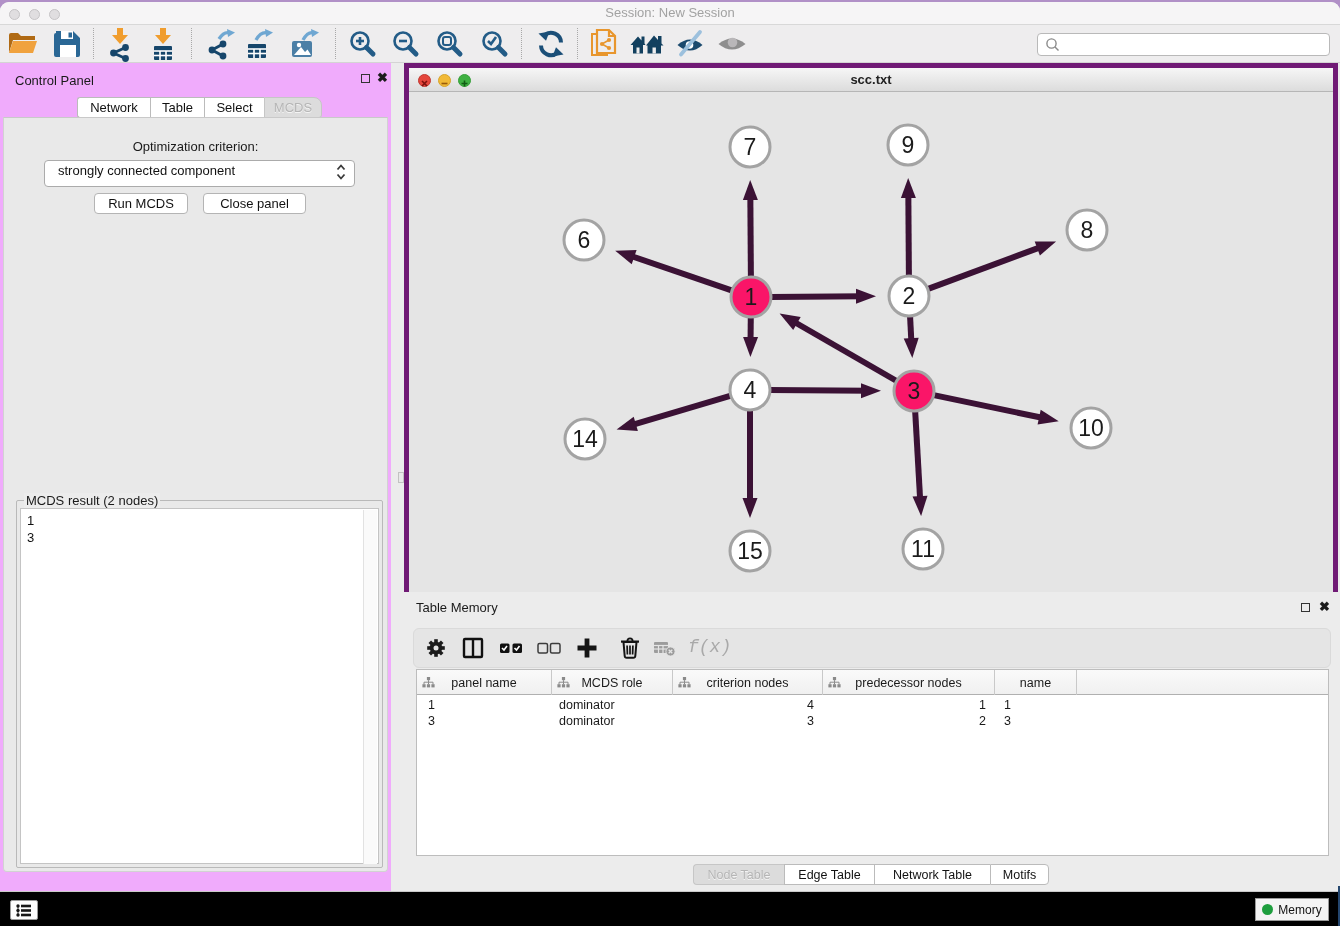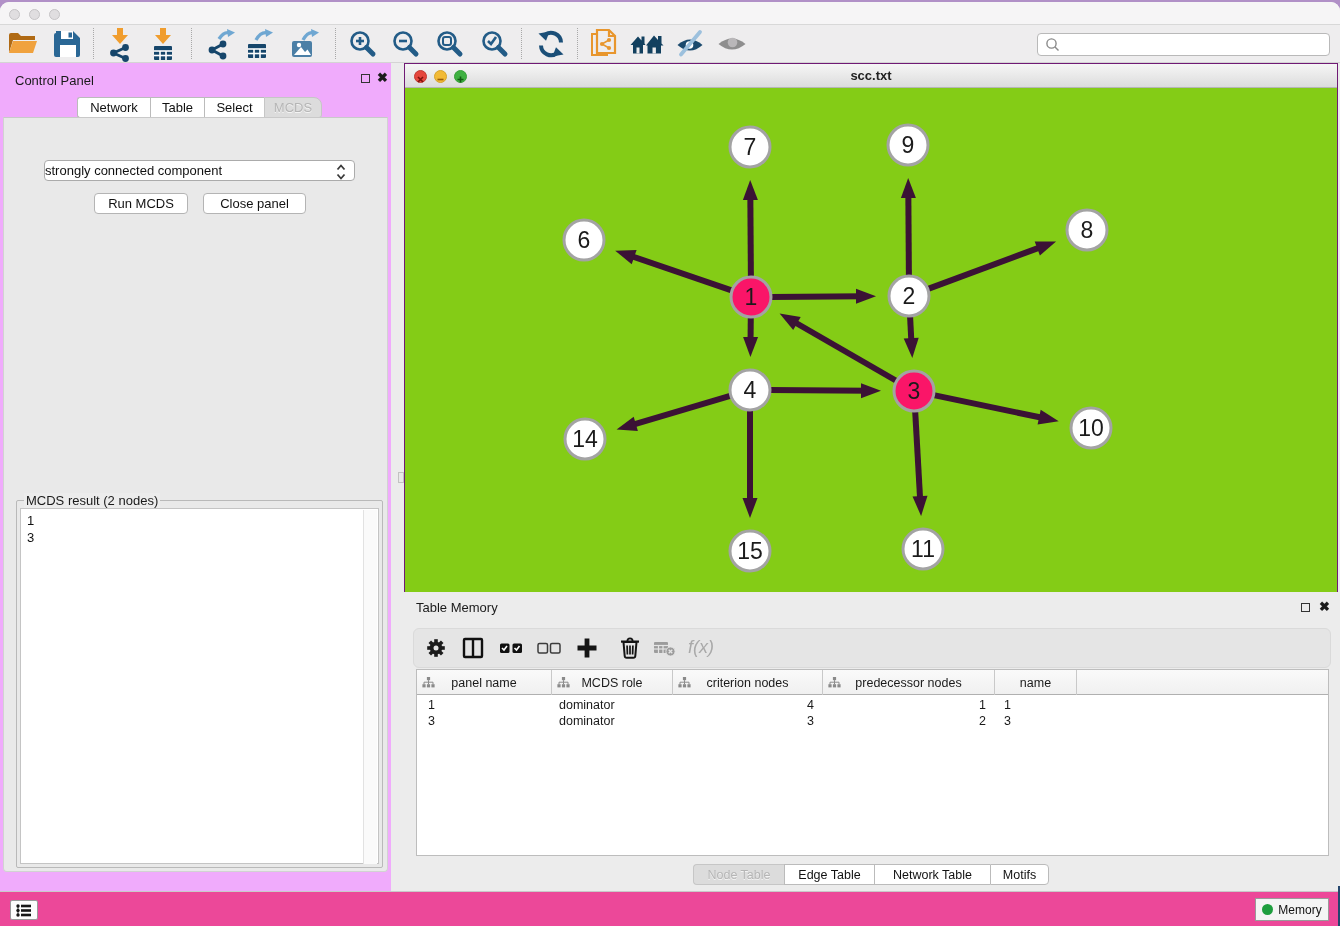--- a/index.html
+++ b/index.html
@@ -17,55 +17,56 @@
 .wbtn{position:absolute;top:11px;width:9px;height:9px;border:1.5px solid #333}
 .wx{position:absolute;top:7px;font-size:13px;font-weight:bold;color:#1c1c1c}
 .tabs{position:absolute;display:flex}
 .tab{height:21px;background:#fff;border:1px solid #bbb;border-right:none;font-size:13px;font-weight:normal;color:#111;display:flex;align-items:center;justify-content:center}
 .tab.sel{background:#dcdcdc;color:#b5b5b5;text-shadow:0 1px 0 #f4f4f4;border-color:#c6c6c6}
 #cp-tabs{left:77px;top:34px}
 #cp-tabs .tab:first-child{border-radius:3px 0 0 3px}
 #cp-tabs .tab:last-child{border-right:1px solid #c6c6c6;border-radius:0 8px 3px 0}
 #cp-content{position:absolute;left:3px;top:54px;width:385px;height:755px;background:#e9e9e9;border:1px solid #d2d2d2;border-top:1px solid #c9c9c9;border-radius:0 0 4px 4px}
 #optlabel{position:absolute;left:0;top:76px;width:100%;text-align:center;font-size:13px;color:#1a1a1a}
-#combo{position:absolute;left:44px;top:97px;width:311px;height:21px;background:#fff;border:1px solid #ababab;border-radius:4px;font-size:13px;color:#111;line-height:19px;}
+#combo{position:absolute;left:44px;top:97px;width:311px;height:27px;background:#fff;border:1px solid #ababab;border-radius:4px;font-size:13px;color:#111;line-height:19px;padding-left:13px}
 #combo svg{position:absolute;right:8px;top:3px}
 .btn{position:absolute;height:21px;background:#fff;border:1px solid #b4b4b4;border-radius:4px;font-size:13px;color:#111;display:flex;align-items:center;justify-content:center}
 #fieldset{position:absolute;left:16px;top:437px;width:367px;height:368px;border:1px solid #b9b9b9;border-radius:2px}
 #legend{position:absolute;left:7px;top:-8px;background:#ececec;padding:0 2px;font-size:13px;color:#1a1a1a}
 #ta{position:absolute;left:3px;top:7px;width:359px;height:356px;background:#fff;border:1px solid #c4c4c4;font-size:13px;color:#111;line-height:16.5px;padding:4px 0 0 6px}
 #ta .sb{position:absolute;right:1px;top:1px;width:14px;height:354px;background:#fafafa;border-left:1px solid #e2e2e2}
-#netwin{position:absolute;left:404px;top:63px;width:934px;height:616px;border:1px solid #701a75;background:#84cc16}
+#netwin{position:absolute;left:404px;top:63px;width:934px;height:616px;border:5px solid #701a75;background:#e5e5e5}
 #nettitle{position:absolute;left:0;top:0;width:100%;height:24px;background:linear-gradient(#f6f6f6,#dcdcdc);border-bottom:1px solid #b6b6b6}
 #nettitle .t{position:absolute;top:4px;width:100%;text-align:center;font-size:13px;font-weight:bold;color:#222}
 .mbtn{position:absolute;top:6px;width:13px;height:13px;border-radius:50%}
 #tpanel{position:absolute;left:404px;top:592px;width:936px;height:299px;background:#ececec}
 #tpanel h1{position:absolute;left:12px;top:8px;font-size:13px;font-weight:normal;color:#1a1a1a}
 #ttoolbar{position:absolute;left:9px;top:36px;width:918px;height:40px;background:#e5e5e5;border:1px solid #dadada;border-radius:6px}
 #ttable{position:absolute;left:12px;top:77px;width:913px;height:187px;background:#fff;border:1px solid #bdbdbd}
 #thead{position:absolute;left:0;top:0;width:100%;height:25px;background:linear-gradient(#fafafa,#f0f0f0);border-bottom:1px solid #b0b0b0}
 .hcell{position:absolute;top:0;height:25px;border-right:1px solid #c9c9c9;font-size:12.5px;color:#1a1a1a;display:flex;align-items:center;justify-content:center}
 .hicon{position:absolute;left:6px;top:7px}
 .trow{position:absolute;font-size:12.5px;color:#1a1a1a}
 #btabs{position:absolute;display:flex;left:289px;top:272px}
 #btabs .tab{font-size:12.5px}
 #btabs .tab:first-child{border-radius:4px 0 0 4px}
 #btabs .tab:last-child{border-right:1px solid #bbb;border-radius:0 4px 4px 0}
-#statusbar{position:absolute;left:0;top:891px;width:100%;height:35px;background:#ec4899;border-top:1px solid #c9c9c9}
+#statusbar{position:absolute;left:0;top:891px;width:100%;height:35px;background:#000000;border-top:1px solid #c9c9c9}
 #listbtn{position:absolute;left:10px;top:8px;width:28px;height:20px;background:#fdfdfd;border:1px solid #9a9a9a;border-radius:2px;display:flex;align-items:center;justify-content:center}
 #membtn{position:absolute;left:1255px;top:6px;width:74px;height:23px;background:#f4f4f4;border:1px solid #9a9a9a;font-size:12px;color:#111;display:flex;align-items:center;justify-content:center;gap:5px}
 #membtn .dot{width:11px;height:11px;border-radius:50%;background:#1e9e3e}
 .grip{position:absolute;background:#e9e9e9;border:1px solid #c2c2c2}
 </style></head>
 <body>
 <div id="win"></div>
 <div id="titlebar">
  <div class="tl" style="left:9px"></div>
  <div class="tl" style="left:29px"></div>
  <div class="tl" style="left:49px"></div>
+ <div id="title">Session: New Session</div>
 </div>
 <div id="toolbar">
 <div class="sep" style="left:93px"></div>
 <div class="sep" style="left:191px"></div>
 <div class="sep" style="left:335px"></div>
 <div class="sep" style="left:521px"></div>
 <div class="sep" style="left:577px"></div>
 <div class="ticon" style="left:5px;width:36px">
       <svg width="36" height="36" viewBox="-18 -18 36 36">
 <path d="M-14 9 L-14 -9 Q-14 -11 -12 -11 L-5 -11 L-2 -8 L12 -8 L12 -4 L-10 -4 Z" fill="#b06a14"></path>
@@ -224,20 +225,21 @@
  <h1>Control Panel</h1>
  <div class="wbtn" style="left:361px"></div>
  <div class="wx" style="left:377px">✖</div>
  <div class="tabs" id="cp-tabs">
   <div class="tab" style="width:73px">Network</div>
   <div class="tab" style="width:54px">Table</div>
   <div class="tab" style="width:60px">Select</div>
   <div class="tab sel" style="width:58px">MCDS</div>
  </div>
  <div id="cp-content"></div>
+ <div id="optlabel">Optimization criterion:</div>
  <div id="combo">strongly connected component
   <svg width="10" height="16" viewBox="0 0 10 16">
         <path d="M1.5 5.5 L5 1.5 L8.5 5.5 M1.5 10.5 L5 14.5 L8.5 10.5" stroke="#3a3a3a" stroke-width="1.8" fill="none"></path>
       </svg>
  </div>
  <div class="btn" style="left:94px;top:130px;width:94px">Run MCDS</div>
  <div class="btn" style="left:203px;top:130px;width:103px">Close panel</div>
  <div id="fieldset">
   <div id="legend">MCDS result (2 nodes)</div>
   <div id="ta">1<br>3<div class="sb"></div></div>
@@ -365,21 +367,21 @@
       </g>
   <g stroke="#e5e5e5" stroke-width="1.2">
         <line x1="-10" y1="-2.5" x2="4" y2="-2.5"></line>
         <line x1="-10" y1="1" x2="4" y2="1"></line>
         <line x1="-5.5" y1="-2.5" x2="-5.5" y2="5"></line>
         <line x1="-1" y1="-2.5" x2="-1" y2="5"></line>
       </g>
   <circle cx="6.5" cy="3.5" r="4.6" fill="#9c9c9c" stroke="#e5e5e5" stroke-width="1"></circle>
   <path d="M4.7 1.7 L8.3 5.3 M8.3 1.7 L4.7 5.3" stroke="#e5e5e5" stroke-width="1.3"></path>
     </svg>
- <div class="abs" style="left:284px;top:45px;font-family:Liberation Sans, sans-serif;font-style:italic;font-size:18px;color:#a9a9a9">f(x)</div>
+ <div class="abs" style="left:284px;top:45px;font-family:Liberation Mono, monospace;font-style:italic;font-size:18px;color:#a9a9a9">f(x)</div>
  <div id="ttable">
   <div id="thead">
    <div class="hcell" style="left:0;width:135px">panel name</div>
    <div class="hcell" style="left:135px;width:121px">MCDS role</div>
    <div class="hcell" style="left:256px;width:150px">criterion nodes</div>
    <div class="hcell" style="left:406px;width:172px">predecessor nodes</div>
    <div class="hcell" style="left:578px;width:82px">name</div>
    <svg class="hicon" style="left:5px" width="13" height="11" viewBox="0 0 13 11">
           <g fill="#8a8a8a">
             <rect x="4.9" y="0" width="3.2" height="3.2"></rect>

